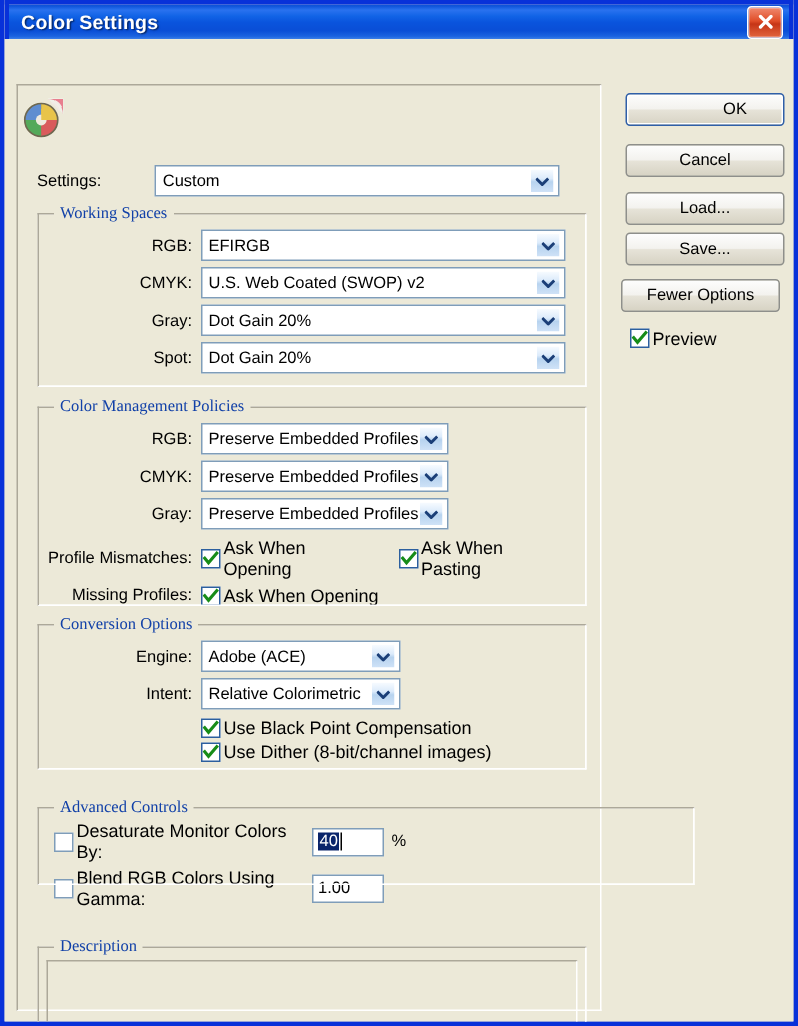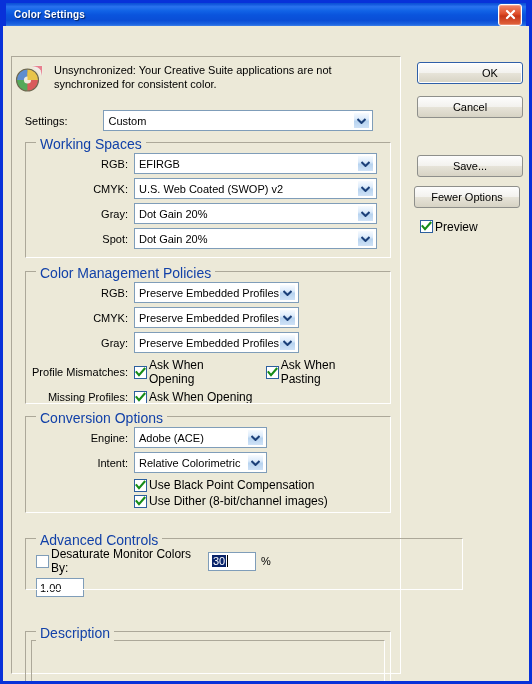--- a/index.html
+++ b/index.html
@@ -34,21 +34,21 @@
     align-items: center;
     justify-content: space-between;
     padding: 0 2px 0 6px;
     box-sizing: border-box;
     border-left: 3px solid #0831d9;
     border-right: 3px solid #0831d9;
     border-top: 3px solid #0831d9;
   }
   .title-text {
     color: #ffffff;
-    font-size: 10px;
+    font-size: 13px;
     font-weight: bold;
     letter-spacing: .2px;
     text-shadow: 1px 1px 1px rgba(0,0,0,.55);
     padding-left: 2px;
   }
   .close-btn {
     width: 22px;
     height: 20px;
     border-radius: 3px;
     border: 1px solid #ffffff;
@@ -135,23 +135,24 @@
     border-right-color: #ffffff;
     border-bottom-color: #ffffff;
     pointer-events: none;
   }
   .group-title {
     position: absolute;
     top: -7px;
     left: 10px;
     background: #ece9d8;
     padding: 0 4px;
-    font-size: 14px;
+    font-size: 11px;
     color: #1241a8;
     z-index: 2;
+    font-family: Liberation Serif, serif;
   }
 
   
   .row {
     display: flex;
     align-items: center;
     margin-bottom: 4px;
   }
   .row-label {
     font-size: 11px;
@@ -297,22 +298,20 @@
           <path d="M14.5 18 L25.3 18 A10.8 10.8 0 0 0 14.5 7.2 Z" fill="#e8c44a"></path>
           <circle cx="14.5" cy="18" r="3.6" fill="#efeadd"></circle>
           <path d="M14.5 18 L14.5 10.6 A7.4 7.4 0 0 1 21.9 18 Z" fill="#e8c44a"></path>
           <path d="M18.8 3.5 L29.3 3.5 L29.3 14 Z" fill="#f0f0e8"></path>
           <path d="M18.9 4 L29 4 L29 14.1 A10.1 10.1 0 0 0 18.9 4 Z" fill="#e87f8e"></path>
           <path d="M21.4 6.6 A7.6 7.6 0 0 1 26.6 11.6" stroke="#f2e9e4" stroke-width="1.1" fill="none"></path>
           <path d="M23.4 5.2 A9.4 9.4 0 0 1 27.9 9.6" stroke="#f2e9e4" stroke-width="1.1" fill="none"></path>
           <circle cx="14.5" cy="18" r="11" fill="none" stroke="#6e6850" stroke-width="1.1"></circle>
         </g>
       </svg>
-      <div class="warning-text">Unsynchronized: Your Creative Suite applications are not
-synchronized for consistent color.</div>
     </div>
 
     <div class="settings-row">
       <span class="settings-label">Settings:</span>
       <div class="combo" style="width:277px;">
         <span class="val">Custom</span>
         <span class="arrow">
           <svg width="9" height="6" viewBox="0 0 9 6">
               <path d="M0.5 1 L4.5 5 L8.5 1" stroke="#1b3f78" stroke-width="2" fill="none" stroke-linejoin="miter"></path>
             </svg>
@@ -514,45 +513,50 @@
       <span class="inner"></span>
       <span class="group-title">Advanced Controls</span>
       <div style="padding:8px 0 0 10px;">
 
         <div class="row" style="margin-bottom:3px;">
           <span class="cb off" style="width:172px;">
             <span class="box"></span>
             <span>Desaturate Monitor Colors By:</span>
           </span>
           <div class="tinput" style="width:48px;">
-            <span class="sel">30</span>
+            <span class="sel">40</span>
               <span class="caret"></span>
           </div>
           <span style="font-size:11px; margin-left:5px;">%</span>
         </div>
 
         <div class="row" style="margin-bottom:0;">
+          <span class="cb off" style="width:172px;">
+            <span class="box"></span>
+            <span>Blend RGB Colors Using Gamma:</span>
+          </span>
           <div class="tinput" style="width:48px;">
             <span>1.00</span>
           </div>
         </div>
 
       </div>
     </div>
 
     <div class="group" style="left:22px; top:562px; width:366px; height:76px;margin-top:43px;">
       <span class="inner"></span>
       <span class="group-title">Description</span>
       <div style="position:absolute; left:5px; top:8px; right:5px; bottom:5px; border:1px solid #aca899; border-right-color:#ffffff; border-bottom-color:#ffffff;">
         <div style="font-size:11px; padding:3px 4px; color:#000; white-space:pre-line;"></div>
       </div>
     </div>
 
     <div class="btn default" style="left:414px; top:36px; width:106px;padding-left:40px;">OK</div>
     <div class="btn" style="left:414px; top:70px; width:106px;">Cancel</div>
+    <div class="btn" style="left:414px; top:102px; width:106px;">Load...</div>
     <div class="btn" style="left:414px; top:129px; width:106px;">Save...</div>
     <div class="btn" style="left:411px; top:160px; width:106px;">Fewer Options</div>
 
     <div class="preview-wrap">
       <span class="cb">
         <span class="box">
           <svg width="11" height="11" viewBox="0 0 11 11">
               <path d="M1.5 5.2 L4 8.2 L9.5 1.8" stroke="#178c18" stroke-width="2.1" fill="none" stroke-linecap="square"></path>
             </svg>
         </span>

